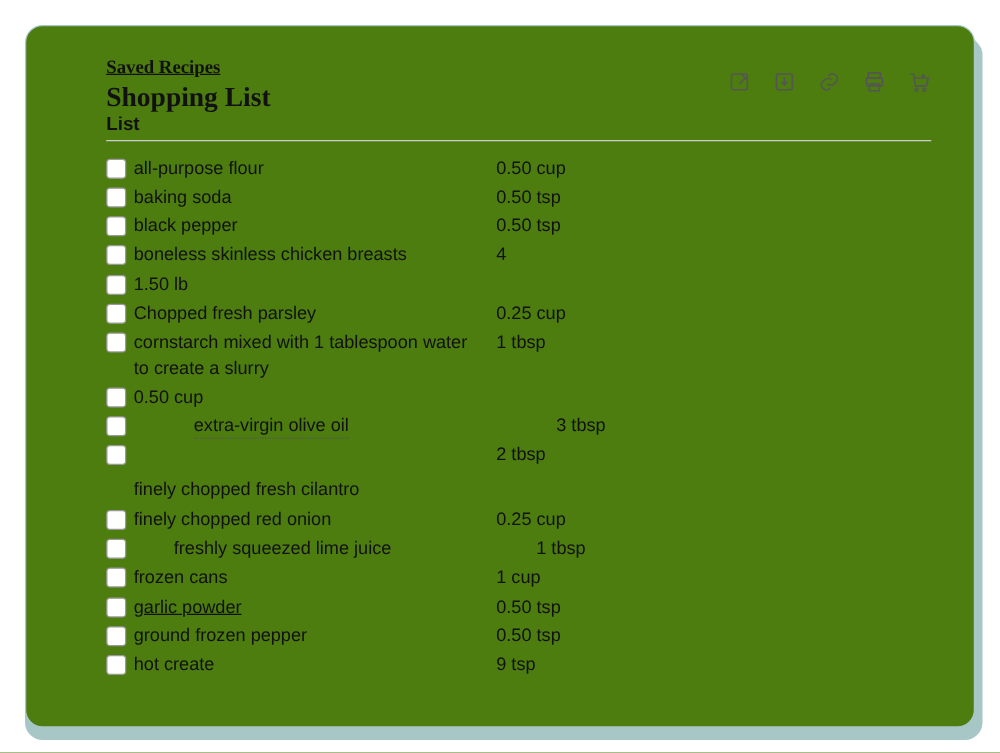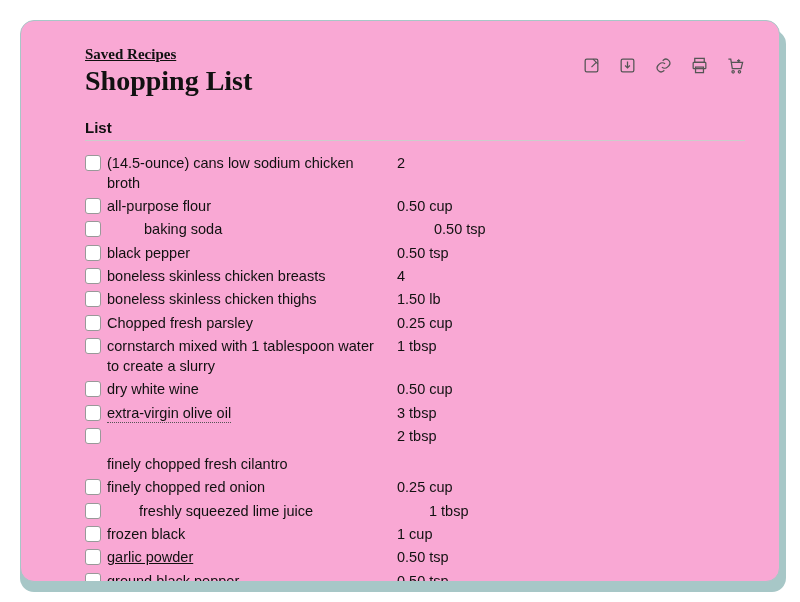--- a/index.html
+++ b/index.html
@@ -20,21 +20,21 @@
     top: 10px;
     left: 0;
     right: -6px;
     bottom: -10px;
     background: #a7c7c7;
     border-radius: 14px;
     z-index: 0;
   }
   .card {
     position: relative;
-    background: #f9a8d4;
+    background: #4d7c0f;
     border: 1px solid #a7c7c7;
     border-radius: 14px;
     padding: 24px 34px 14px 64px;
     z-index: 1;
     height: 562px;
     overflow: hidden;
   }
   .header-row {
     display: flex;
     justify-content: space-between;
@@ -46,42 +46,41 @@
     font-weight: 700;
     font-size: 15px;
     text-decoration: underline;
     color: #111;
     display: inline-block;
     margin-bottom: 2px;
   }
   .page-title {
     font-family: Georgia, 'Times New Roman', serif;
     font-weight: 700;
-    font-size: 28px;
+    font-size: 22px;
     margin: 0;
   }
   .toolbar {
     display: flex;
     gap: 16px;
     padding-top: 10px;
     color: #555;
   }
   .toolbar .icon-btn {
     width: 20px;
     height: 20px;
     cursor: pointer;
     display: flex;
     align-items: center;
     justify-content: center;
   }
   .toolbar svg { stroke: #555; fill: none; stroke-width: 1.6; }
   .section-heading {
     font-weight: 700;
     font-size: 15px;
-    margin-top: 22px;
     margin-bottom: 4px;
   }
   .divider {
     border: none;
     border-top: 1px solid #ccc;
     margin: 0 0 10px 0;
   }
   .list { }
   .item-row {
     display: flex;
@@ -156,96 +155,89 @@
         </div>
       </div>
     </div>
 
     <div class="section-heading">List</div>
     <hr class="divider">
 
     <div class="list" id="list">
         <div class="item-row">
           <div class="checkbox"></div>
-          <div style="flex: 0 0 290px; padding-right: 8px;"><span>(14.5-ounce) cans low sodium chicken broth</span></div>
-          <div class="item-qty">2</div>
-        </div>
-        <div class="item-row">
-          <div class="checkbox"></div>
           <div style="flex: 0 0 290px; padding-right: 4px;"><span>all-purpose flour</span></div>
           <div class="item-qty">0.50 cup</div>
         </div>
         <div class="item-row">
           <div class="checkbox"></div>
-          <div style="flex: 0 0 290px; padding-right: 8px; margin-left: 37px;"><span>baking soda</span></div>
+          <div style="flex: 0 0 290px; padding-right: 8px;"><span>baking soda</span></div>
           <div class="item-qty">0.50 tsp</div>
         </div>
         <div class="item-row">
           <div class="checkbox"></div>
           <div style="flex: 0 0 290px; padding-right: 8px;"><span>black pepper</span></div>
           <div class="item-qty">0.50 tsp</div>
         </div>
         <div class="item-row">
           <div class="checkbox"></div>
           <div style="flex: 0 0 290px; padding-right: 8px;"><span>boneless skinless chicken breasts</span></div>
           <div class="item-qty">4</div>
         </div>
         <div class="item-row">
           <div class="checkbox"></div>
-          <div style="flex: 0 0 290px; padding-right: 8px;"><span>boneless skinless chicken thighs</span></div>
           <div class="item-qty">1.50 lb</div>
         </div>
         <div class="item-row">
           <div class="checkbox"></div>
           <div style="flex: 0 0 290px; padding-right: 20px;"><span>Chopped fresh parsley</span></div>
           <div class="item-qty">0.25 cup</div>
         </div>
         <div class="item-row">
           <div class="checkbox"></div>
           <div style="flex: 0 0 290px; padding-right: 8px;"><span>cornstarch mixed with 1 tablespoon water to create a slurry</span></div>
           <div class="item-qty">1 tbsp</div>
         </div>
         <div class="item-row">
           <div class="checkbox"></div>
-          <div style="flex: 0 0 290px; padding-right: 8px;"><span>dry white wine</span></div>
           <div class="item-qty">0.50 cup</div>
         </div>
         <div class="item-row">
           <div class="checkbox"></div>
-          <div style="flex: 0 0 290px; padding-right: 8px;"><span style="border-bottom: 1px dotted rgb(85, 85, 85); padding-bottom: 1px; cursor: pointer;">extra-virgin olive oil</span></div>
+          <div style="flex: 0 0 290px; padding-right: 8px; margin-left: 48px;"><span style="border-bottom: 1px dotted rgb(85, 85, 85); padding-bottom: 1px; cursor: pointer;">extra-virgin olive oil</span></div>
           <div class="item-qty">3 tbsp</div>
         </div>
         <div class="item-row">
           <div class="checkbox"></div>
           <div style="flex: 0 0 290px; padding-right: 8px; margin-top: 28px;"><span>finely chopped fresh cilantro</span></div>
           <div class="item-qty">2 tbsp</div>
         </div>
         <div class="item-row">
           <div class="checkbox"></div>
           <div style="flex: 0 0 290px; padding-right: 8px;"><span>finely chopped red onion</span></div>
           <div class="item-qty">0.25 cup</div>
         </div>
         <div class="item-row">
           <div class="checkbox"></div>
           <div style="flex: 0 0 290px; padding-right: 8px; margin-left: 32px;"><span>freshly squeezed lime juice</span></div>
           <div class="item-qty">1 tbsp</div>
         </div>
         <div class="item-row">
           <div class="checkbox"></div>
-          <div style="flex: 0 0 290px; padding-right: 8px;"><span>frozen black</span></div>
+          <div style="flex: 0 0 290px; padding-right: 8px;"><span>frozen cans</span></div>
           <div class="item-qty">1 cup</div>
         </div>
         <div class="item-row">
           <div class="checkbox"></div>
           <div style="flex: 0 0 290px; padding-right: 8px; text-decoration: underline;"><span>garlic powder</span></div>
           <div class="item-qty">0.50 tsp</div>
         </div>
         <div class="item-row">
           <div class="checkbox"></div>
-          <div style="flex: 0 0 290px; padding-right: 8px;"><span>ground black pepper</span></div>
+          <div style="flex: 0 0 290px; padding-right: 8px;"><span>ground frozen pepper</span></div>
           <div class="item-qty">0.50 tsp</div>
         </div>
         <div class="item-row">
           <div class="checkbox"></div>
           <div style="flex: 0 0 290px; padding-right: 8px;"><span>hot create</span></div>
           <div class="item-qty">9 tsp</div>
         </div>
         <div class="item-row"></div>
       </div>
   </div>

